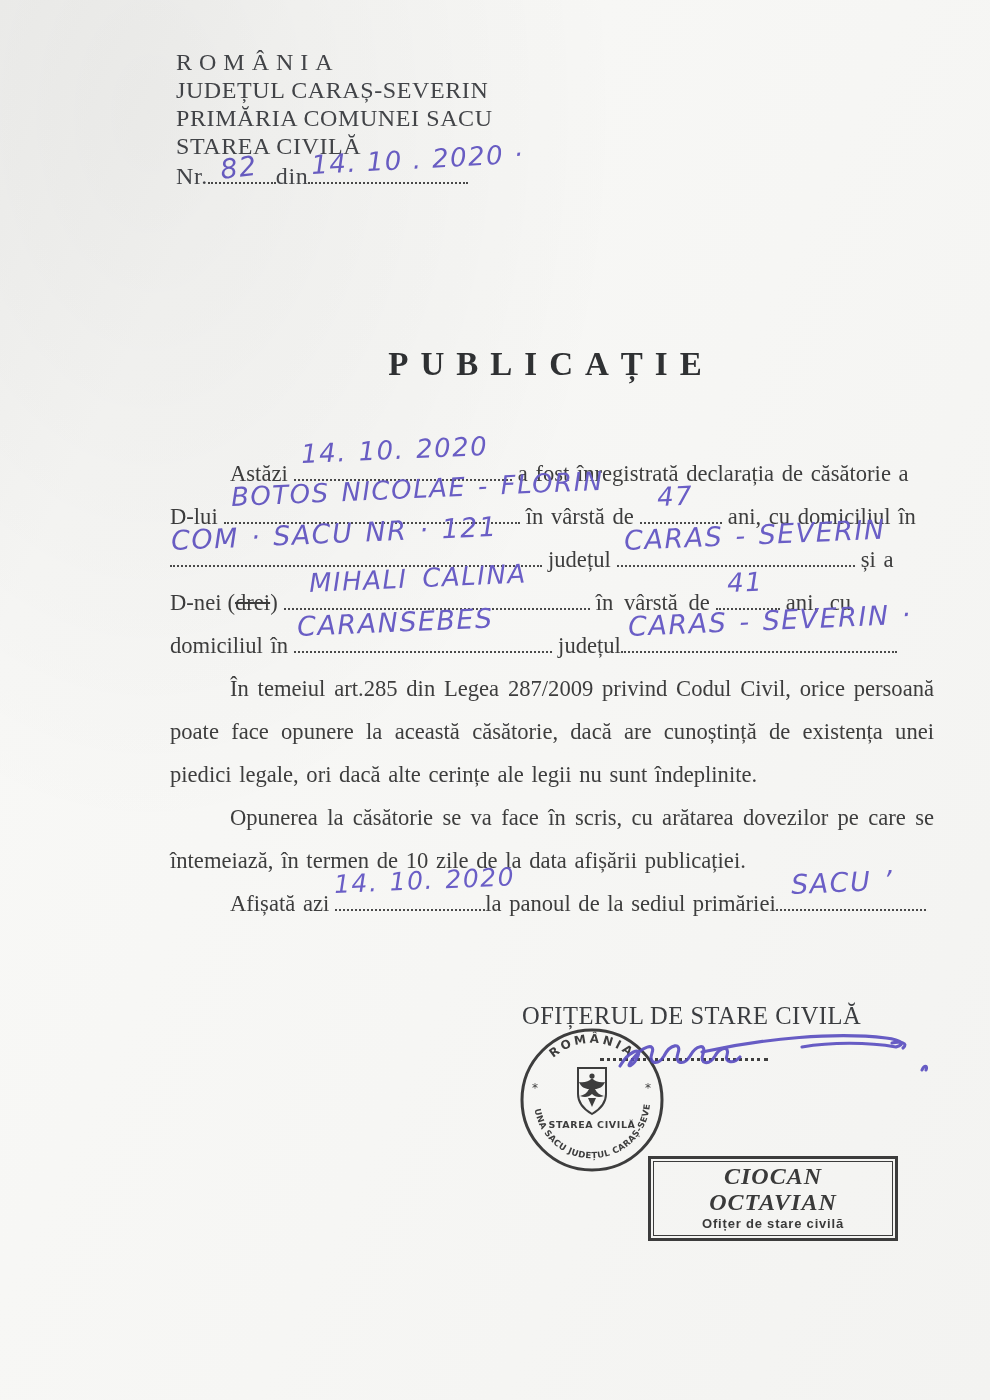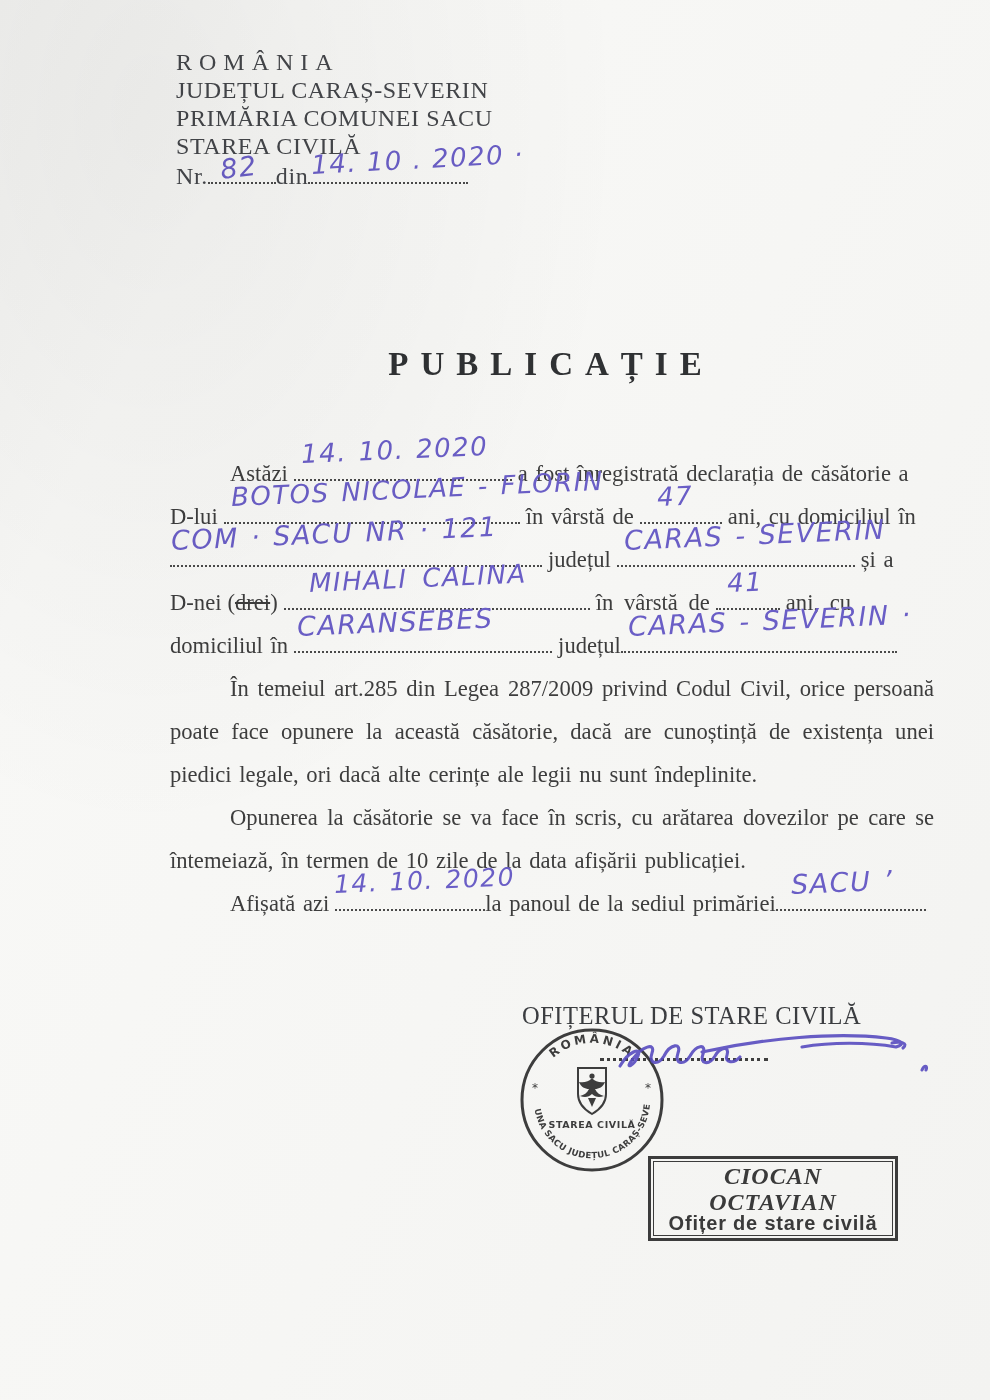--- a/index.html
+++ b/index.html
@@ -47,21 +47,21 @@
              letter-spacing:0.5px;color:#3b3d40;}
   .sig-dots{position:absolute;left:600px;top:1034px;width:168px;height:24px;
             border-bottom:3px dotted #3f3f3f;}
   .sig-svg{position:absolute;left:606px;top:1022px;z-index:5;}
   .round-stamp{position:absolute;left:518px;top:1026px;z-index:4;opacity:0.92;}
   .name-stamp{position:absolute;left:648px;top:1156px;width:244px;z-index:3;
               border:3px solid #3c3c3c;background:rgba(255,255,255,0.0);font-weight:bold;}
   .name-stamp-inner{border:1.6px solid #3c3c3c;margin:2px;padding:1px 4px 3px 4px;text-align:center;}
   .stamp-name{font-family:"Liberation Serif",serif;font-style:italic;font-size:24px;
               letter-spacing:1px;color:#3a3a3a;line-height:26px;}
-  .stamp-role{font-family:"Liberation Sans",sans-serif;font-size:20px;
+  .stamp-role{font-family:"Liberation Sans",sans-serif;font-size:13px;
               letter-spacing:0.8px;color:#3a3a3a;line-height:17px;}
 </style>
 </head>
 <body>
 
 <div class="page">
 
   <header class="letterhead">
     <div class="lh-country">ROMÂNIA</div>
     <div>JUDEȚUL CARAȘ-SEVERIN</div>

